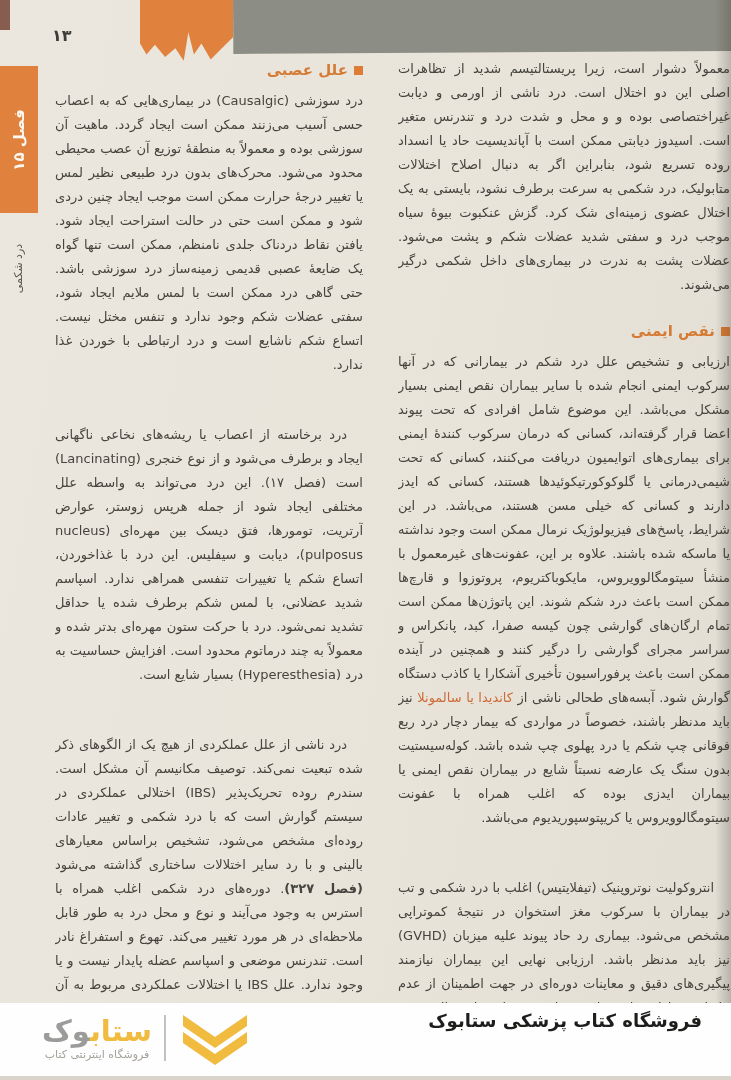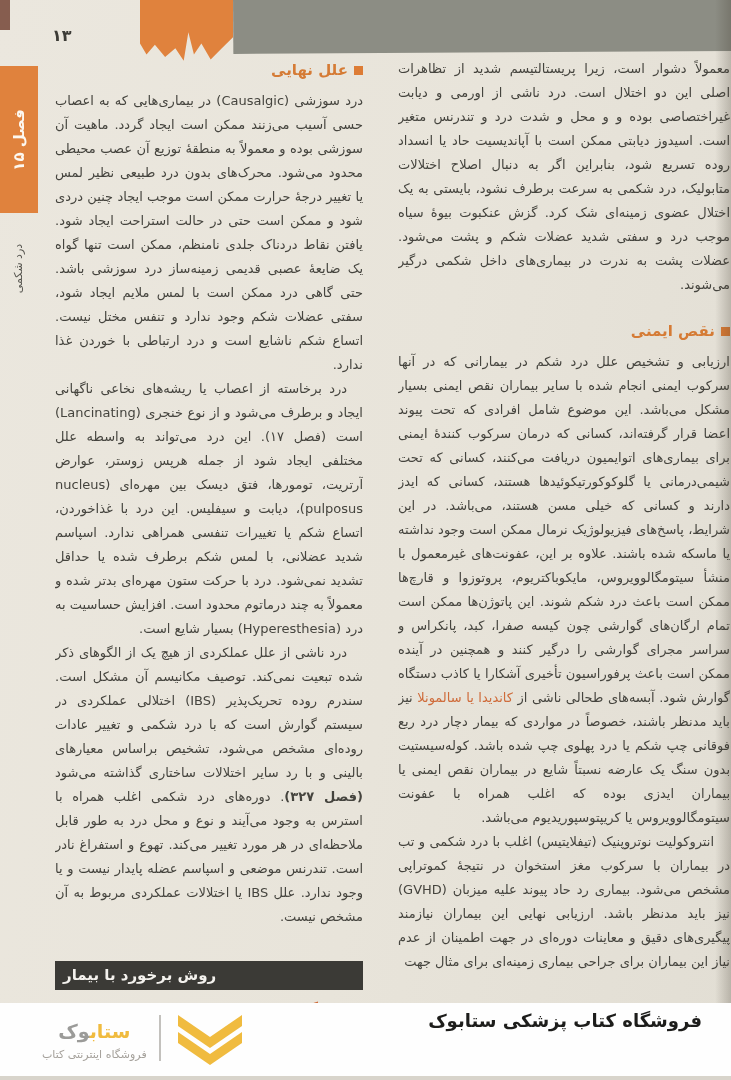--- a/index.html
+++ b/index.html
@@ -25,40 +25,40 @@
   .vlabel{position:absolute;left:4px;top:220px;width:30px;height:96px;
           display:flex;align-items:center;justify-content:center;}
   .vlabel span{transform:rotate(-90deg);white-space:nowrap;font-size:11px;color:#55544e;}
 
   
   .col{position:absolute;top:57px;height:946px;overflow:hidden;direction:rtl;
        text-align:justify;color:#45443e;font-size:13px;line-height:24px;}
   .col-left{left:55px;width:308px;}
   .col-right{left:398px;width:332px;}
   .body-par{margin:0;}
-  .indent{text-indent:16px;}
+  .indent{text-indent:16px;margin-top:46px;}
   .sec-header{display:flex;align-items:center;gap:6px;margin:1px 0 7px;}
   .sec-header.mt{margin-top:22px;}
   .sq{width:9px;height:9px;background:#dd7c35;flex:0 0 auto;}
   .sec-header-text{color:#d57b35;font-weight:bold;font-size:15px;}
   .hl{color:#cf6b3a;}
   .bold{font-weight:bold;}
   .black-bar{margin-top:32px;height:29px;background:#3b3a36;color:#f4f2ee;font-weight:bold;
              font-size:15px;line-height:29px;padding-left:8px;padding-right:9px;text-align:left;}
   .orange-subheader{color:#cf6b3a;font-weight:bold;font-size:15px;text-align:right;margin:6px 1px 3px;}
 
   
   .footer{position:absolute;left:0;top:1003px;width:731px;height:77px;background:#fefefe;}
   .store-name{position:absolute;right:29px;top:7px;font-size:18px;font-weight:bold;color:#1d1d1b;}
   .site-url{position:absolute;right:18px;top:38px;font-size:22px;font-weight:bold;
             letter-spacing:5px;color:#161614;direction:ltr;font-family:"DejaVu Sans",sans-serif;}
   .site-url .accent{color:#e2b322;}
   .logo{position:absolute;left:42px;top:8px;display:flex;align-items:center;gap:12px;direction:ltr;}
   .wordmark-wrap{text-align:center;}
-  .wordmark{font-size:19px;font-weight:bold;line-height:32px;direction:rtl;}
+  .wordmark{font-size:29px;font-weight:bold;line-height:32px;direction:rtl;}
   .wm-y{color:#f0bb3f;}
   .wm-g{color:#9b9b99;}
   .tagline{font-size:11px;color:#a5a19b;margin-top:1px;white-space:nowrap;}
   .logo-divider{width:2px;height:46px;background:#c3c1bd;}
   .logo-icon{display:block;}
 </style>
 </head>
 <body>
 
 <div class="page">
@@ -82,21 +82,21 @@
       <span class="sq"></span>
       <span class="sec-header-text">نقص ایمنی</span>
     </div>
     <p class="body-par"><span>ارزیابی و تشخیص علل درد شکم در بیمارانی که در آنها سرکوب ایمنی انجام شده با سایر بیماران نقص ایمنی بسیار مشکل می‌باشد. این موضوع شامل افرادی که تحت پیوند اعضا قرار گرفته‌اند، کسانی که درمان سرکوب کنندهٔ ایمنی برای بیماری‌های اتوایمیون دریافت می‌کنند، کسانی که تحت شیمی‌درمانی یا گلوکوکورتیکوئیدها هستند، کسانی که ایدز دارند و کسانی که خیلی مسن هستند، می‌باشد. در این شرایط، پاسخ‌های فیزیولوژیک نرمال ممکن است وجود نداشته یا ماسکه شده باشند. علاوه بر این، عفونت‌های غیرمعمول با منشأ سیتومگالوویروس، مایکوباکتریوم، پروتوزوا و قارچ‌ها ممکن است باعث درد شکم شوند. این پاتوژن‌ها ممکن است تمام ارگان‌های گوارشی چون کیسه صفرا، کبد، پانکراس و سراسر مجرای گوارشی را درگیر کنند و همچنین در آینده ممکن است باعث پرفوراسیون تأخیری آشکارا یا کاذب دستگاه گوارش شود. آبسه‌های طحالی ناشی از </span><span class="hl">کاندیدا یا سالمونلا</span><span> نیز باید مدنظر باشند، خصوصاً در مواردی که بیمار دچار درد ربع فوقانی چپ شکم یا درد پهلوی چپ شده باشد. کوله‌سیستیت بدون سنگ یک عارضه نسبتاً شایع در بیماران نقص ایمنی یا بیماران ایدزی بوده که اغلب همراه با عفونت سیتومگالوویروس یا کریپتوسپوریدیوم می‌باشد.</span></p>
     <p class="body-par indent">انتروکولیت نوتروپنیک (تیفلایتیس) اغلب با درد شکمی و تب در بیماران با سرکوب مغز استخوان در نتیجهٔ کموتراپی مشخص می‌شود. بیماری رد حاد پیوند علیه میزبان (GVHD) نیز باید مدنظر باشد. ارزیابی نهایی این بیماران نیازمند پیگیری‌های دقیق و معاینات دوره‌ای در جهت اطمینان از عدم نیاز این بیماران برای جراحی بیماری زمینه‌ای برای مثال جهت</p>
   </div>
 
   <div class="col col-left">
     <div class="sec-header">
       <span class="sq"></span>
-      <span class="sec-header-text">علل نهایی</span>
+      <span class="sec-header-text">علل عصبی</span>
     </div>
     <p class="body-par">درد سوزشی (Causalgic) در بیماری‌هایی که به اعصاب حسی آسیب می‌زنند ممکن است ایجاد گردد. ماهیت آن سوزشی بوده و معمولاً به منطقهٔ توزیع آن عصب محیطی محدود می‌شود. محرک‌های بدون درد طبیعی نظیر لمس یا تغییر درجهٔ حرارت ممکن است موجب ایجاد چنین دردی شود و ممکن است حتی در حالت استراحت ایجاد شود. یافتن نقاط دردناک جلدی نامنظم، ممکن است تنها گواه یک ضایعهٔ عصبی قدیمی زمینه‌ساز درد سوزشی باشد. حتی گاهی درد ممکن است با لمس ملایم ایجاد شود، سفتی عضلات شکم وجود ندارد و تنفس مختل نیست. اتساع شکم ناشایع است و درد ارتباطی با خوردن غذا ندارد.</p>
     <p class="body-par indent">درد برخاسته از اعصاب یا ریشه‌های نخاعی ناگهانی ایجاد و برطرف می‌شود و از نوع خنجری (Lancinating) است (فصل ۱۷). این درد می‌تواند به واسطه علل مختلفی ایجاد شود از جمله هرپس زوستر، عوارض آرتریت، تومورها، فتق دیسک بین مهره‌ای (nucleus pulposus)، دیابت و سیفلیس. این درد با غذاخوردن، اتساع شکم یا تغییرات تنفسی همراهی ندارد. اسپاسم شدید عضلانی، با لمس شکم برطرف شده یا حداقل تشدید نمی‌شود. درد با حرکت ستون مهره‌ای بدتر شده و معمولاً به چند درماتوم محدود است. افزایش حساسیت به درد (Hyperesthesia) بسیار شایع است.</p>
     <p class="body-par indent"><span>درد ناشی از علل عملکردی از هیچ یک از الگوهای ذکر شده تبعیت نمی‌کند. توصیف مکانیسم آن مشکل است. سندرم روده تحریک‌پذیر (IBS) اختلالی عملکردی در سیستم گوارش است که با درد شکمی و تغییر عادات روده‌ای مشخص می‌شود، تشخیص براساس معیارهای بالینی و با رد سایر اختلالات ساختاری گذاشته می‌شود </span><span class="bold">(فصل ۳۲۷)</span><span>. دوره‌های درد شکمی اغلب همراه با استرس به وجود می‌آیند و نوع و محل درد به طور قابل ملاحظه‌ای در هر مورد تغییر می‌کند. تهوع و استفراغ نادر است. تندرنس موضعی و اسپاسم عضله پایدار نیست و یا وجود ندارد. علل IBS یا اختلالات عملکردی مربوط به آن مشخص نیست.</span></p>
     <div class="black-bar">روش برخورد با بیمار</div>
     <div class="orange-subheader">درد شکمی</div>
 
   </div>
 
   <div class="edge-shadow"></div>

